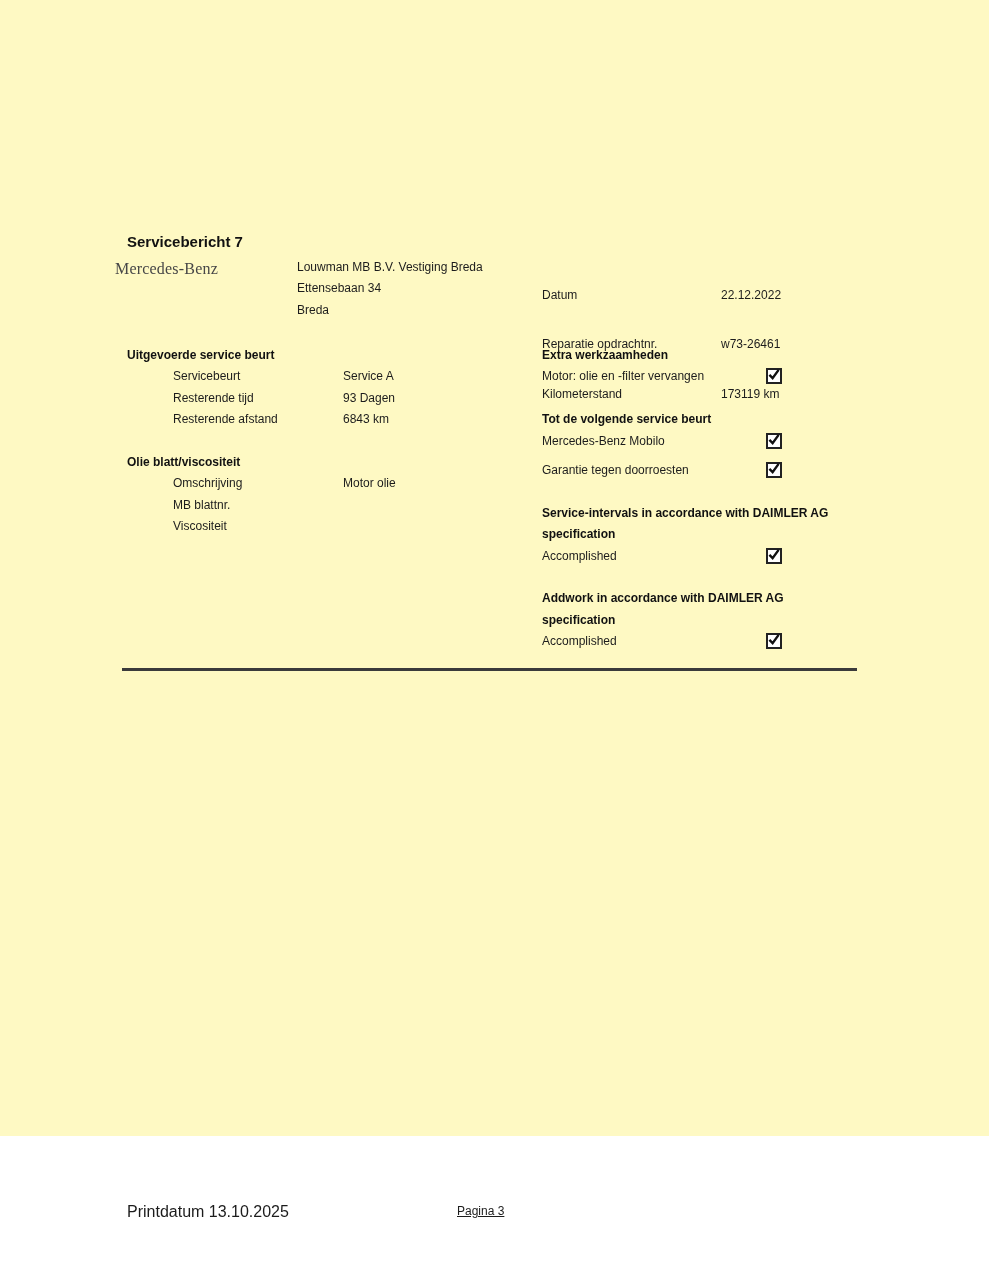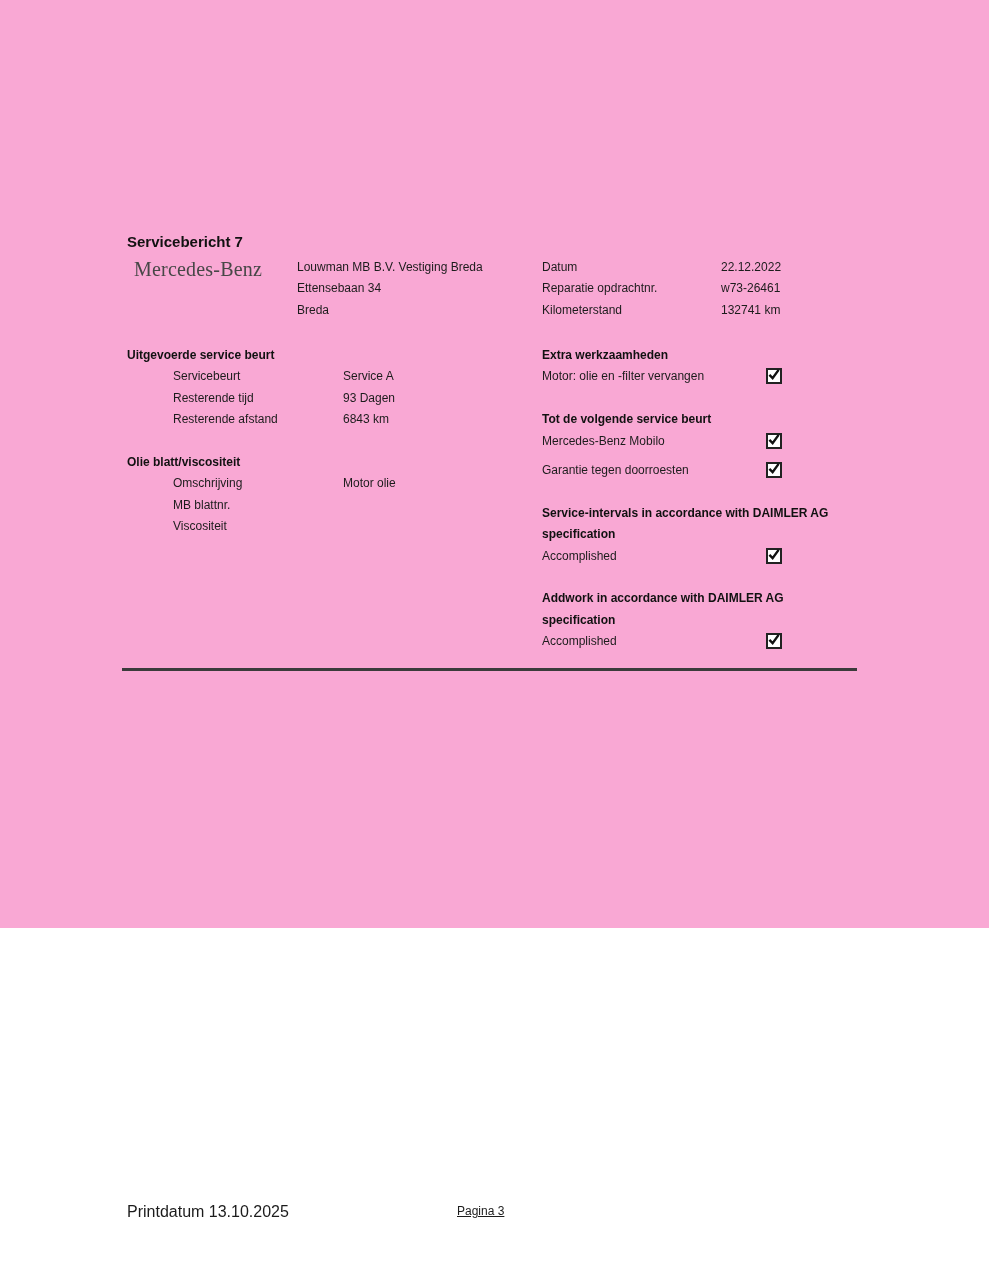--- a/index.html
+++ b/index.html
@@ -3,37 +3,37 @@
 <meta charset="utf-8">
 <style>
   html, body { margin: 0; padding: 0; }
   body {
     width: 989px; height: 1280px;
     background: #ffffff;
     font-family: "Liberation Sans", sans-serif;
     color: #1c1c1c;
     overflow: hidden;
   }
-  .page { position: relative; width: 989px; height: 928px; background: #f9a8d4; }
+  .page { position: relative; width: 989px; height: 1136px; background: #fef9c3; }
 
   .txt { font-size: 12px; line-height: 21.4px; }
   .bold { font-weight: bold; color: #111111; }
 
   .doc-title {
     position: absolute; left: 127px; top: 231px;
     font-size: 15px; line-height: 21.4px; font-weight: bold; color: #111111;
   }
   .brand {
-    position: absolute; left: 134px; top: 258px;
+    position: absolute; left: 115px; top: 258px;
     font-family: "Liberation Serif", serif;
-    font-size: 20px; line-height: 22px; color: #474747; letter-spacing: 0.2px;
+    font-size: 16px; line-height: 22px; color: #474747; letter-spacing: 0.2px;
   }
   .addr { position: absolute; left: 297px; top: 257px; }
   .meta { position: absolute; left: 542px; top: 257px; }
-  .meta-row { display: flex; }
+  .meta-row { display: flex; margin-top: 28px; }
   .meta-row .lbl { width: 179px; }
 
   .col-left  { position: absolute; left: 127px; top: 345px; width: 400px; }
   .col-right { position: absolute; left: 542px; top: 345px; width: 308px; }
 
   .kv-row { display: flex; }
   .kv-row .lbl { width: 170px; margin-left: 46px; }
 
   .gap-line  { margin-top: 21.4px; }
   .gap-small { margin-top: 8px; }
@@ -74,21 +74,21 @@
     <div class="meta-row">
       <span class="lbl">Datum</span>
       <span class="val">22.12.2022</span>
     </div>
     <div class="meta-row">
       <span class="lbl">Reparatie opdrachtnr.</span>
       <span class="val">w73-26461</span>
     </div>
     <div class="meta-row">
       <span class="lbl">Kilometerstand</span>
-      <span class="val">132741 km</span>
+      <span class="val">173119 km</span>
     </div>
   </div>
 
   <div class="col-left txt">
 
     <div>
       <div class="bold">Uitgevoerde service beurt</div>
       <div class="kv-row">
         <span class="lbl">Servicebeurt</span>
         <span class="val">Service A</span>

